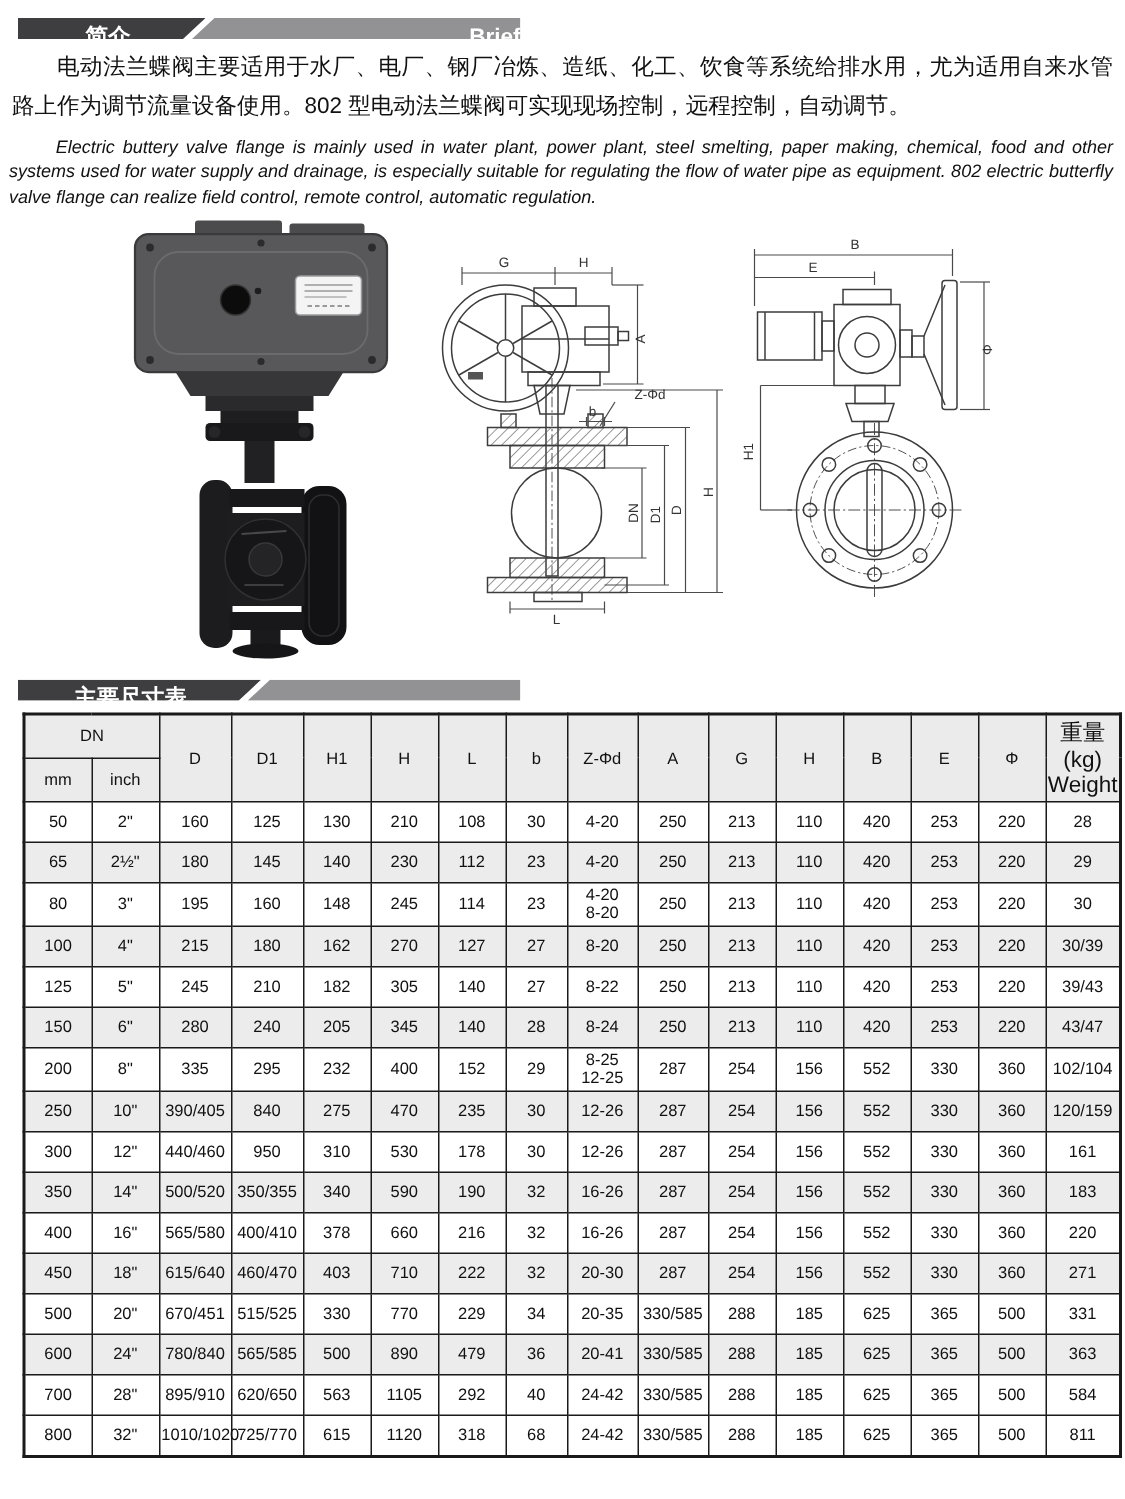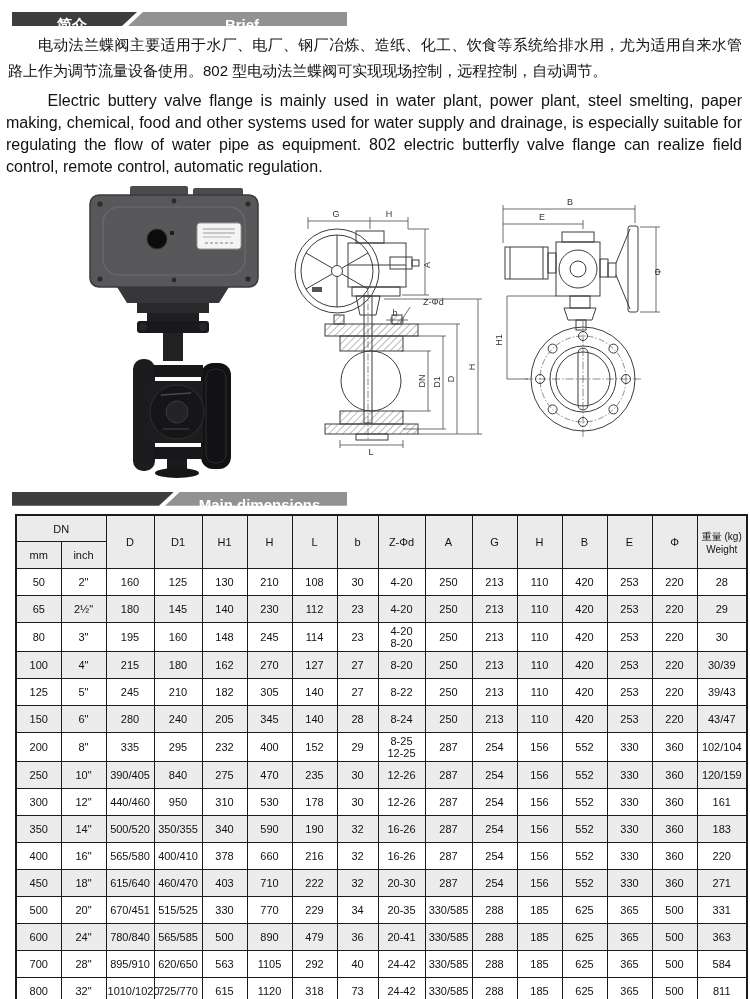--- a/index.html
+++ b/index.html
@@ -18,37 +18,37 @@
   .banner .seg-dark  { background: #3e3e40; }
   .banner .seg-gray  { background: #929294; }
   .banner .lbl {
     position: absolute; top: 0; height: 26px; line-height: 26px;
     color: #fff; font-weight: bold; font-size: 15px; text-align: center;
   }
   #banner-brief { margin-top: 12px; }
   #banner-brief .seg-dark { clip-path: polygon(0 0, 125px 0, 110px 100%, 0 100%); }
   #banner-brief .seg-gray { clip-path: polygon(131px 0, 100% 0, 100% 100%, 116px 100%); }
   #banner-brief .lbl-cn { left: 0; width: 120px; }
-  #banner-brief .lbl-en { left: 125px; right: 0; }
+  #banner-brief .lbl-en { left: 125px; right: 0; text-align: right; }
   #banner-dims { margin-top: 9px; }
   #banner-dims .seg-dark { clip-path: polygon(0 0, 162px 0, 147px 100%, 0 100%); }
   #banner-dims .seg-gray { clip-path: polygon(168px 0, 100% 0, 100% 100%, 153px 100%); }
   #banner-dims .lbl-cn { left: 0; width: 150px; }
   #banner-dims .lbl-en { left: 160px; right: 0; }
 
   
   .para-cn {
     margin: 6px 8px 0 8px;
     font-size: 15px; font-weight: normal; line-height: 1.75;
     text-indent: 2em; text-align: justify;
   }
   .para-en {
     margin: 5px 8px 0 6px;
-    font-size: 16px; line-height: 1.38;
-    text-indent: 2.6em; text-align: justify;
+    font-size: 12px; line-height: 1.38;
+    text-indent: 2.6em; text-align: justify; font-style: italic;
   }
 
   
   .figures { position: relative; height: 302px; margin-top: 3px; }
   .fig { position: absolute; }
   #fig-photo { left: 73px; top: 2px; }
   #fig-side  { left: 294px; top: 18px; }
   #fig-front { left: 492px; top: 14px; }
   .drw { stroke: #3c3c3c; fill: none; stroke-width: 1; }
   .dim { stroke: #4a4a4a; fill: none; stroke-width: 0.8; }
@@ -66,21 +66,21 @@
   table.dims th, table.dims td {
     border: 1px solid #1a1a1a;
     text-align: center; vertical-align: middle;
     padding: 2px 1px;
     white-space: pre-line;
     font-weight: normal;
   }
   table.dims thead th { background: #ebebeb; height: 27px; }
   table.dims td { height: 27px; }
   table.dims tr.shaded td { background: #ececec; }
-  table.dims th.weight { font-size: 10px; }
+  table.dims th.weight { font-size: 15px; }
 </style>
 </head>
 <body>
 
 <div class="banner" id="banner-brief">
   <div class="seg seg-gray"></div>
   <div class="seg seg-dark"></div>
   <div class="lbl lbl-cn">简介</div>
   <div class="lbl lbl-en">Brief</div>
 </div>
@@ -270,21 +270,21 @@
       <text class="dimtxt" x="50" y="25" text-anchor="middle">E</text>
       <text class="dimtxt" x="169" y="77" transform="rotate(-90 169 77)" text-anchor="middle">Φ</text>
       <text class="dimtxt" x="10" y="145" transform="rotate(-90 10 145)" text-anchor="middle">H1</text>
     </g>
   </svg>
 </div>
 
 <div class="banner" id="banner-dims">
   <div class="seg seg-gray"></div>
   <div class="seg seg-dark"></div>
-  <div class="lbl lbl-en">Main dimensions</div>
+  <div class="lbl lbl-cn">主要尺寸表</div>
 </div>
 
 <table class="dims">
   <colgroup>
     <col style="width:45px">
       <col style="width:45px">
       <col style="width:48px">
       <col style="width:48px">
     <col style="width:45px">
       <col style="width:45px">
@@ -597,21 +597,21 @@
         <td>584</td>
       </tr>
       <tr>
         <td>800</td>
         <td>32"</td>
         <td>1010/1020</td>
         <td>725/770</td>
         <td>615</td>
         <td>1120</td>
         <td>318</td>
-        <td>73</td>
+        <td>68</td>
         <td>24-42</td>
         <td>330/585</td>
         <td>288</td>
         <td>185</td>
         <td>625</td>
         <td>365</td>
         <td>500</td>
         <td>811</td>
       </tr>
     </tbody>

